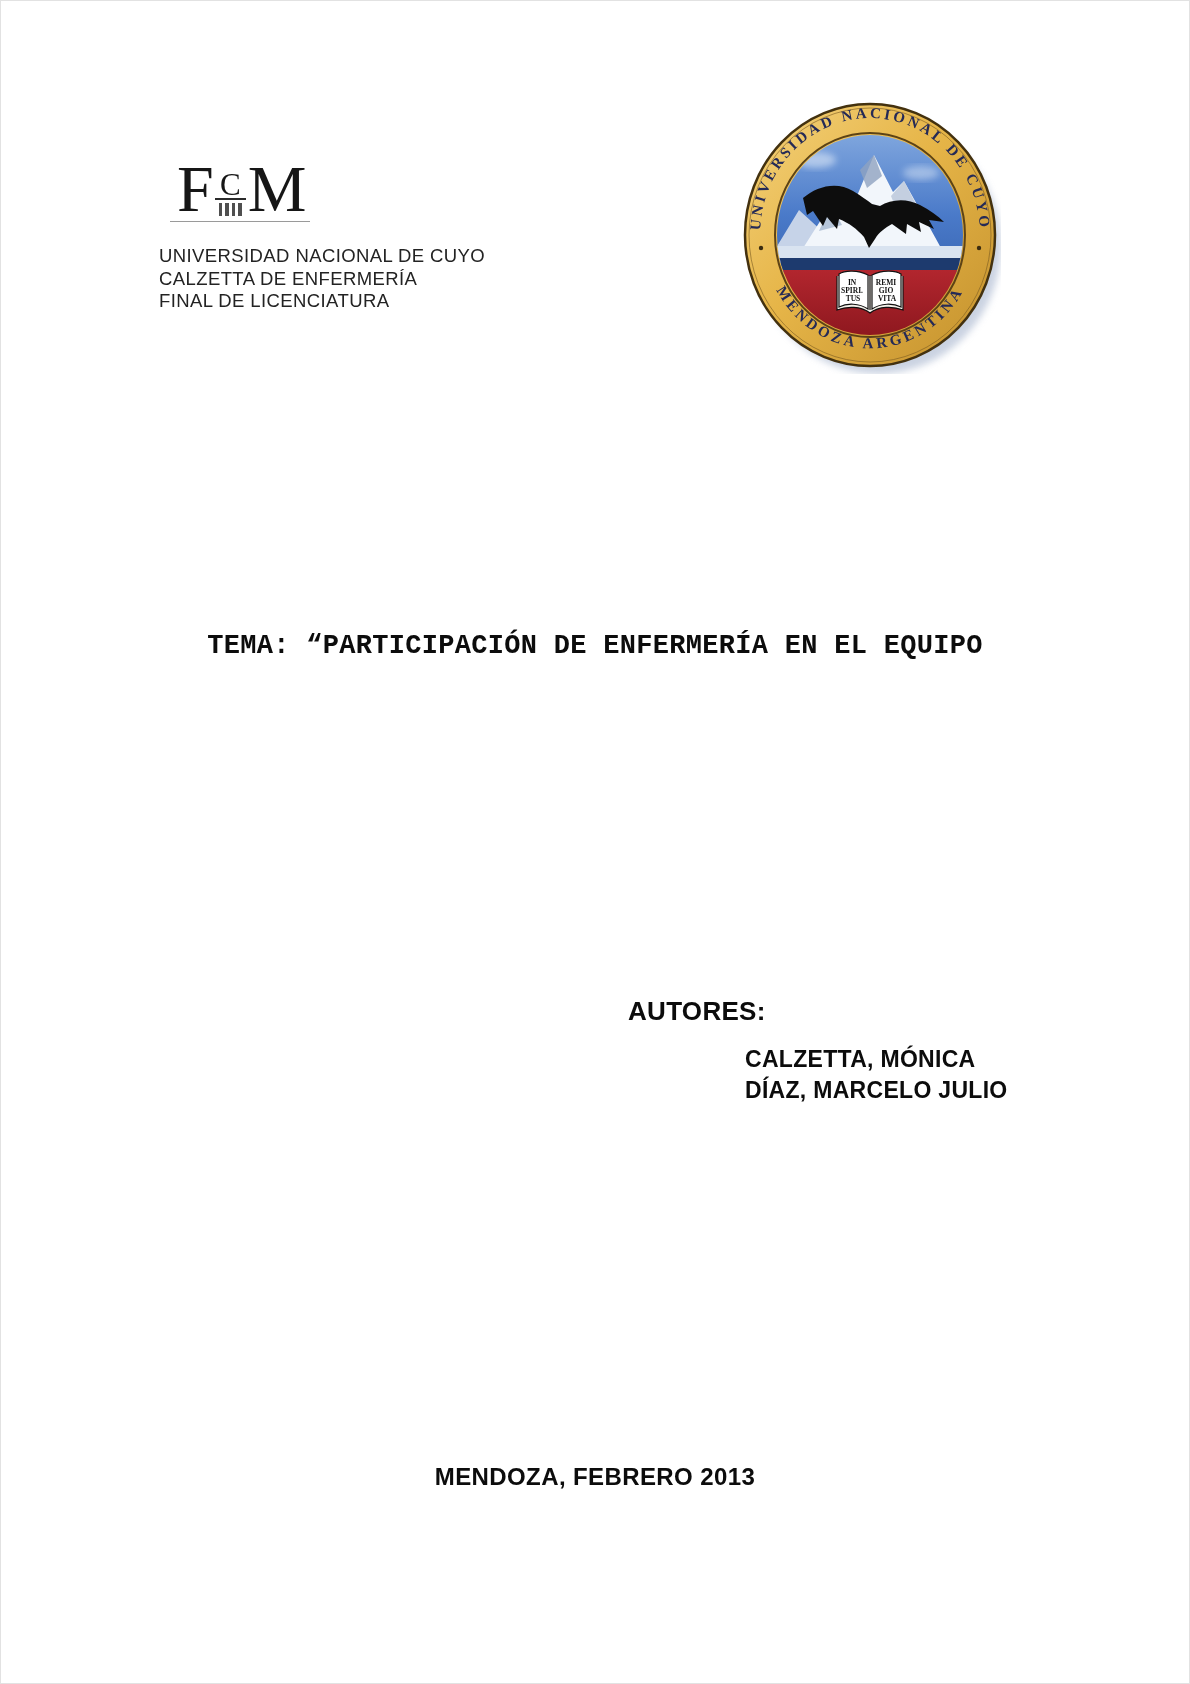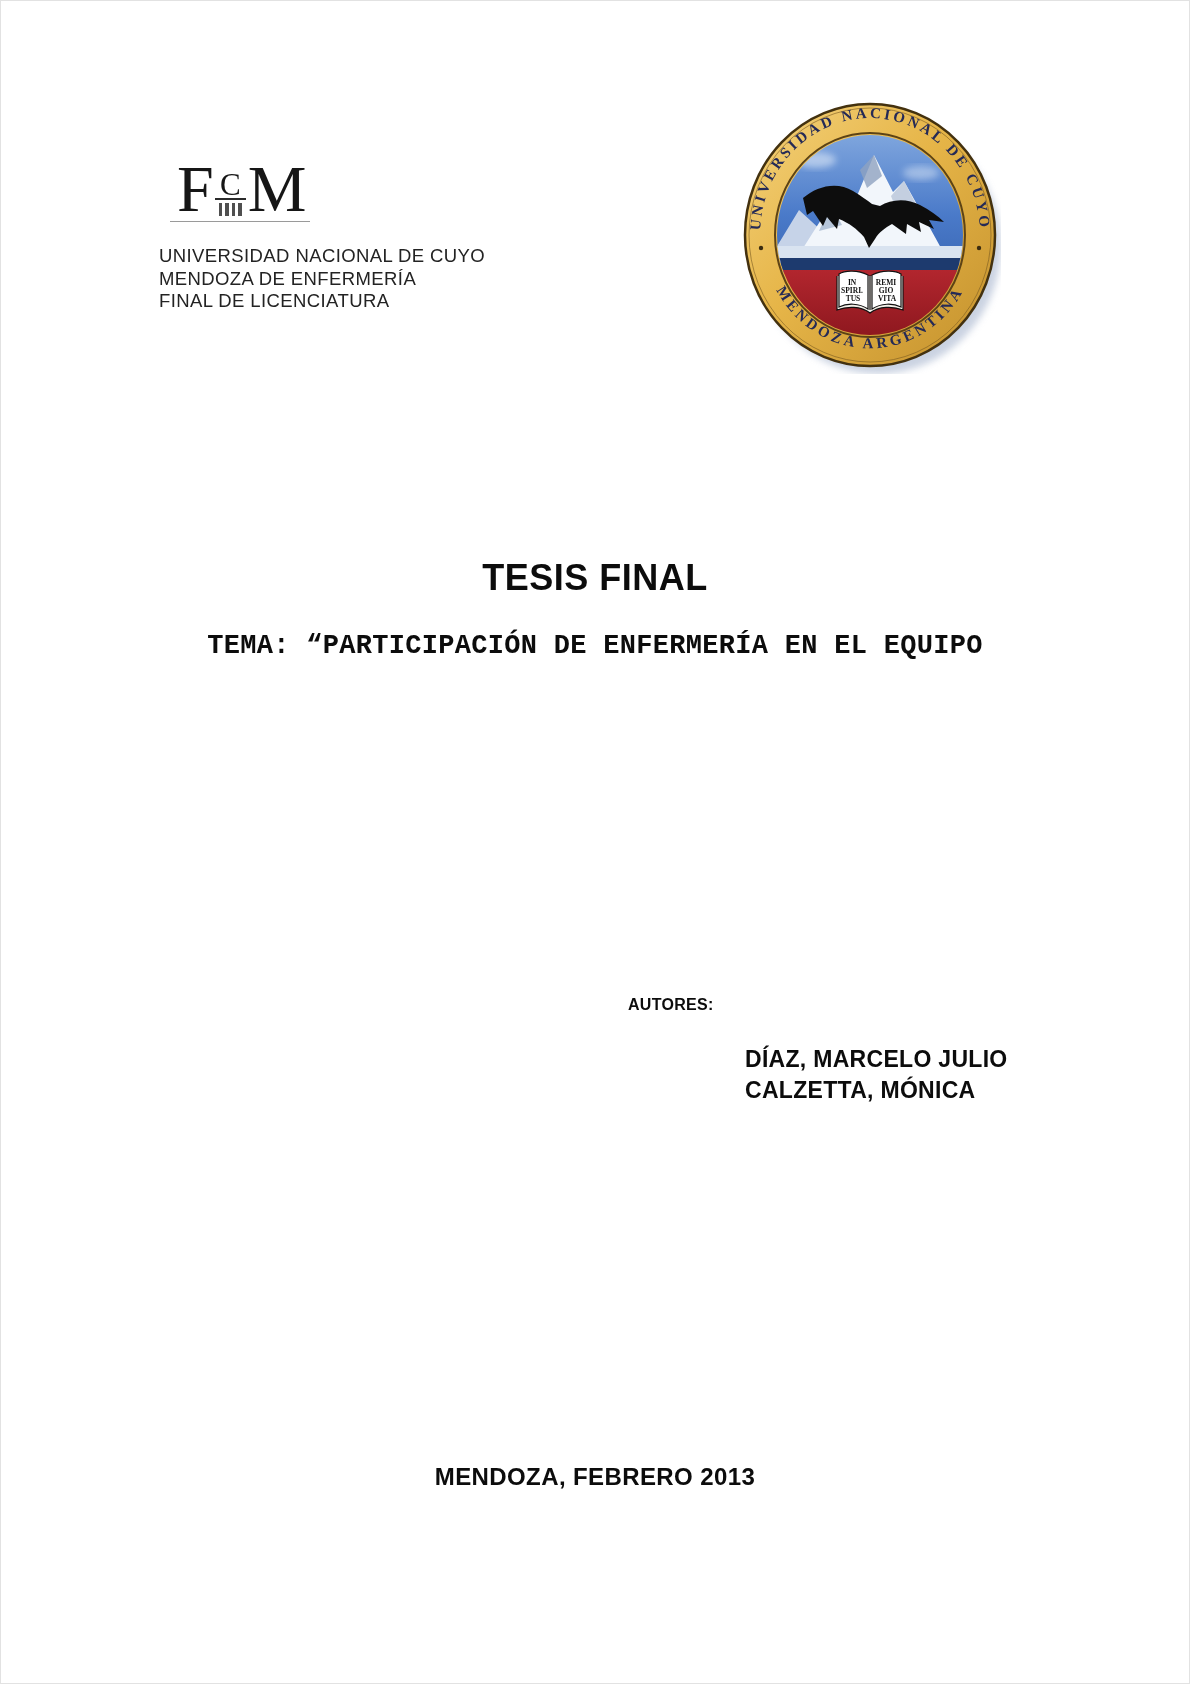--- a/index.html
+++ b/index.html
@@ -27,21 +27,21 @@
   .fcm-underline{width:140px;height:0;border-bottom:1.5px solid #9a9a9a;margin:4px 0 0 -7px;}
   
   .inst{position:absolute;left:158px;top:244px;font-size:18.5px;line-height:22.5px;letter-spacing:.4px;color:#232323;}
   
   .seal{position:absolute;left:740px;top:97px;width:260px;height:276px;}
   
   .tesis{position:absolute;left:0;right:0;top:556px;text-align:center;
          font-size:36px;font-weight:bold;letter-spacing:.5px;color:#0c0c0c;}
   .tema{position:absolute;left:0;right:0;top:618px;text-align:center;
         font-size:27px;font-weight:bold;line-height:55px;letter-spacing:.3px;color:#0c0c0c;font-family:Liberation Mono, monospace;}
-  .autores{position:absolute;left:627px;top:995px;font-size:16px;font-weight:bold;letter-spacing:.3px;color:#0c0c0c;}
+  .autores{position:absolute;left:627px;top:995px;font-size:26px;font-weight:bold;letter-spacing:.3px;color:#0c0c0c;}
   .names{position:absolute;left:744px;top:1043px;font-size:23px;font-weight:bold;line-height:31px;letter-spacing:.3px;color:#0c0c0c;}
   .footer-date{position:absolute;left:0;right:0;top:1462px;text-align:center;
         font-size:24px;font-weight:bold;letter-spacing:.4px;color:#0c0c0c;}
   .seal-arc{font-family:"Liberation Serif",serif;font-weight:bold;}
   .book-txt{font-family:"Liberation Serif",serif;font-weight:bold;}
 </style>
 </head>
 <body>
 
 <div class="page">
@@ -59,21 +59,21 @@
             <i></i>
           </span>
       </span>
       <span class="fcm-m">M</span>
     </div>
     <div class="fcm-underline"></div>
   </div>
 
   <div class="inst">
     <div>UNIVERSIDAD NACIONAL DE CUYO</div>
-    <div>MENDOZA DE ENFERMERÍA</div>
+    <div>CALZETTA DE ENFERMERÍA</div>
     <div>FINAL DE LICENCIATURA</div>
   </div>
 
   <svg class="seal" viewBox="0 0 260 276" aria-hidden="true">
     <defs>
       <linearGradient id="ringGrad" x1="0" y1="0" x2="1" y2="1">
         <stop offset="0" stop-color="#f4d27c"></stop>
         <stop offset="0.45" stop-color="#e6b548"></stop>
         <stop offset="1" stop-color="#c3902c"></stop>
       </linearGradient>
@@ -148,27 +148,26 @@
     <text class="seal-arc" font-size="15" fill="#252a56" letter-spacing="3">
       <textPath href="#arcTop" startOffset="50%" text-anchor="middle">UNIVERSIDAD NACIONAL DE CUYO</textPath>
     </text>
     <text class="seal-arc" font-size="15" fill="#252a56" letter-spacing="3.5">
       <textPath href="#arcBottom" startOffset="50%" text-anchor="middle">MENDOZA ARGENTINA</textPath>
     </text>
     <circle cx="20" cy="150" r="2.2" fill="#3b2c10"></circle>
     <circle cx="238" cy="150" r="2.2" fill="#3b2c10"></circle>
   </svg>
 
-  <div class="tesis">TESIS FINAL</div>
 
   <div class="tema">
     <div>TEMA: “PARTICIPACIÓN DE ENFERMERÍA EN EL EQUIPO</div>
   </div>
 
   <div class="autores">AUTORES:</div>
   <div class="names">
+    <div>CALZETTA, MÓNICA</div>
     <div>DÍAZ, MARCELO JULIO</div>
-    <div>CALZETTA, MÓNICA</div>
   </div>
 
   <div class="footer-date">MENDOZA, FEBRERO 2013</div>
 
 </div>
 
 </body></html>

